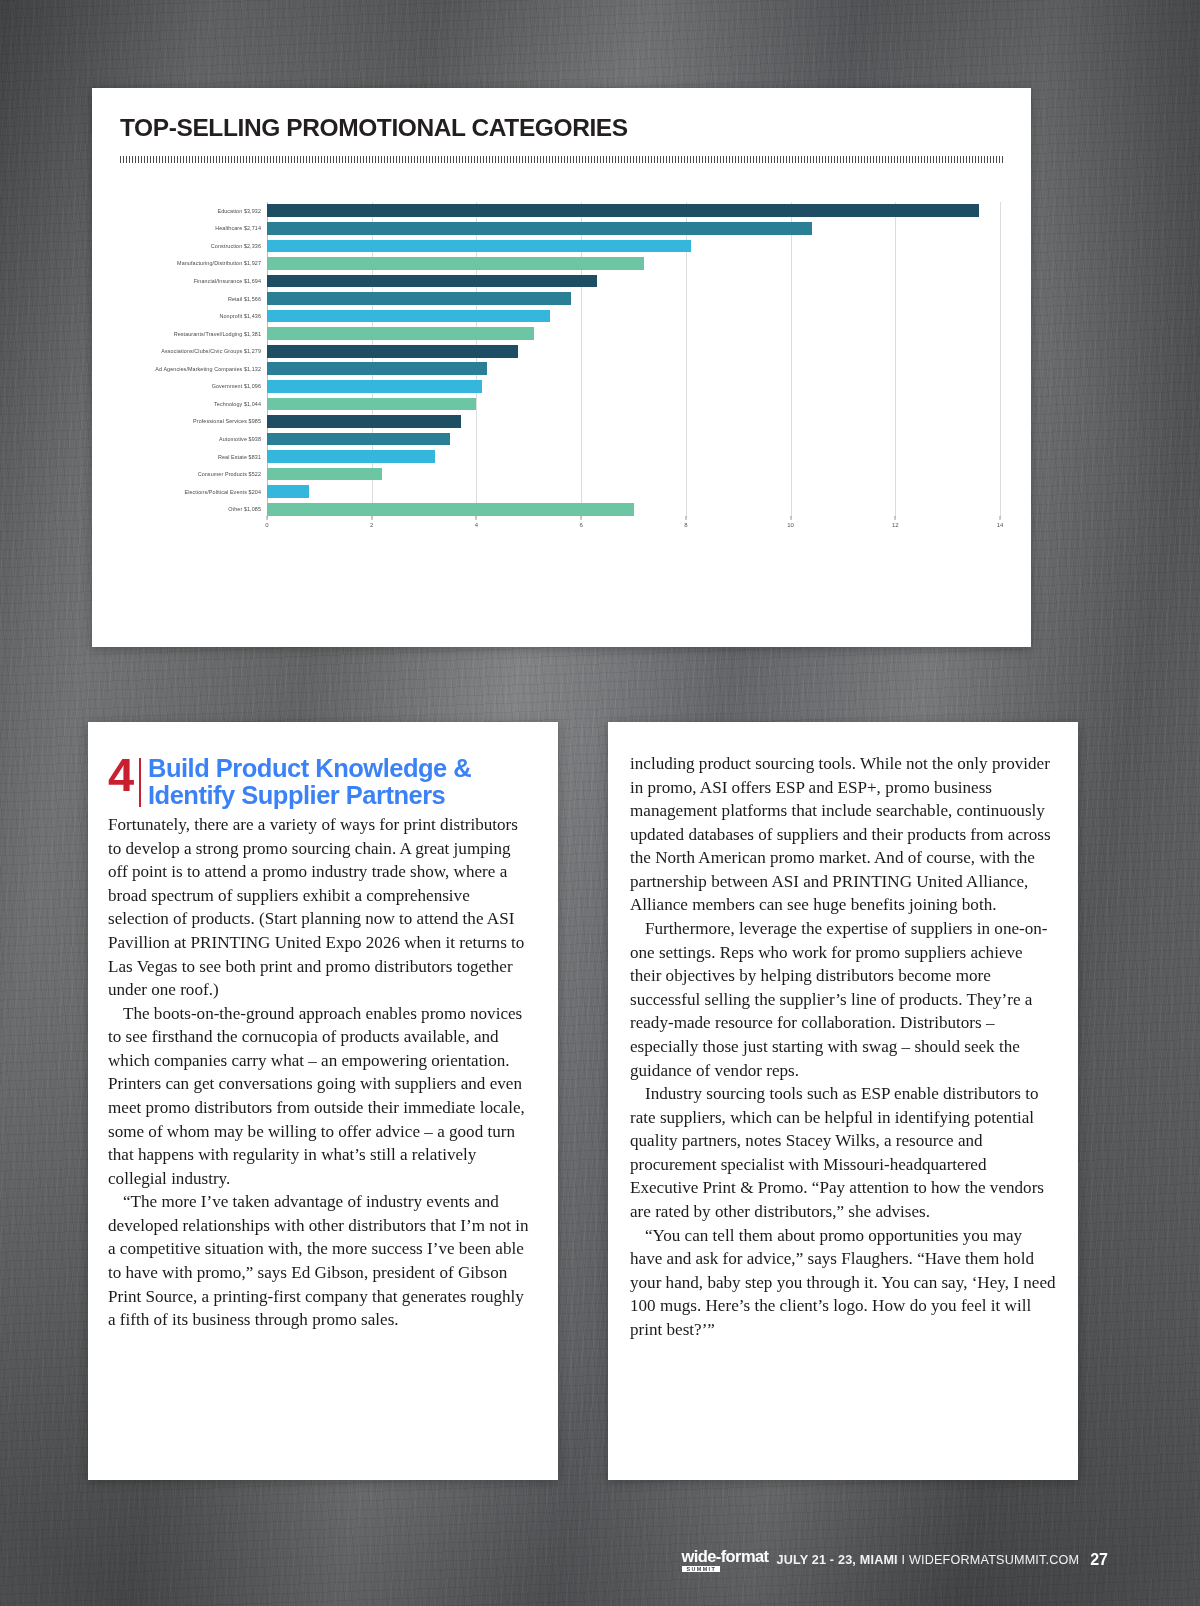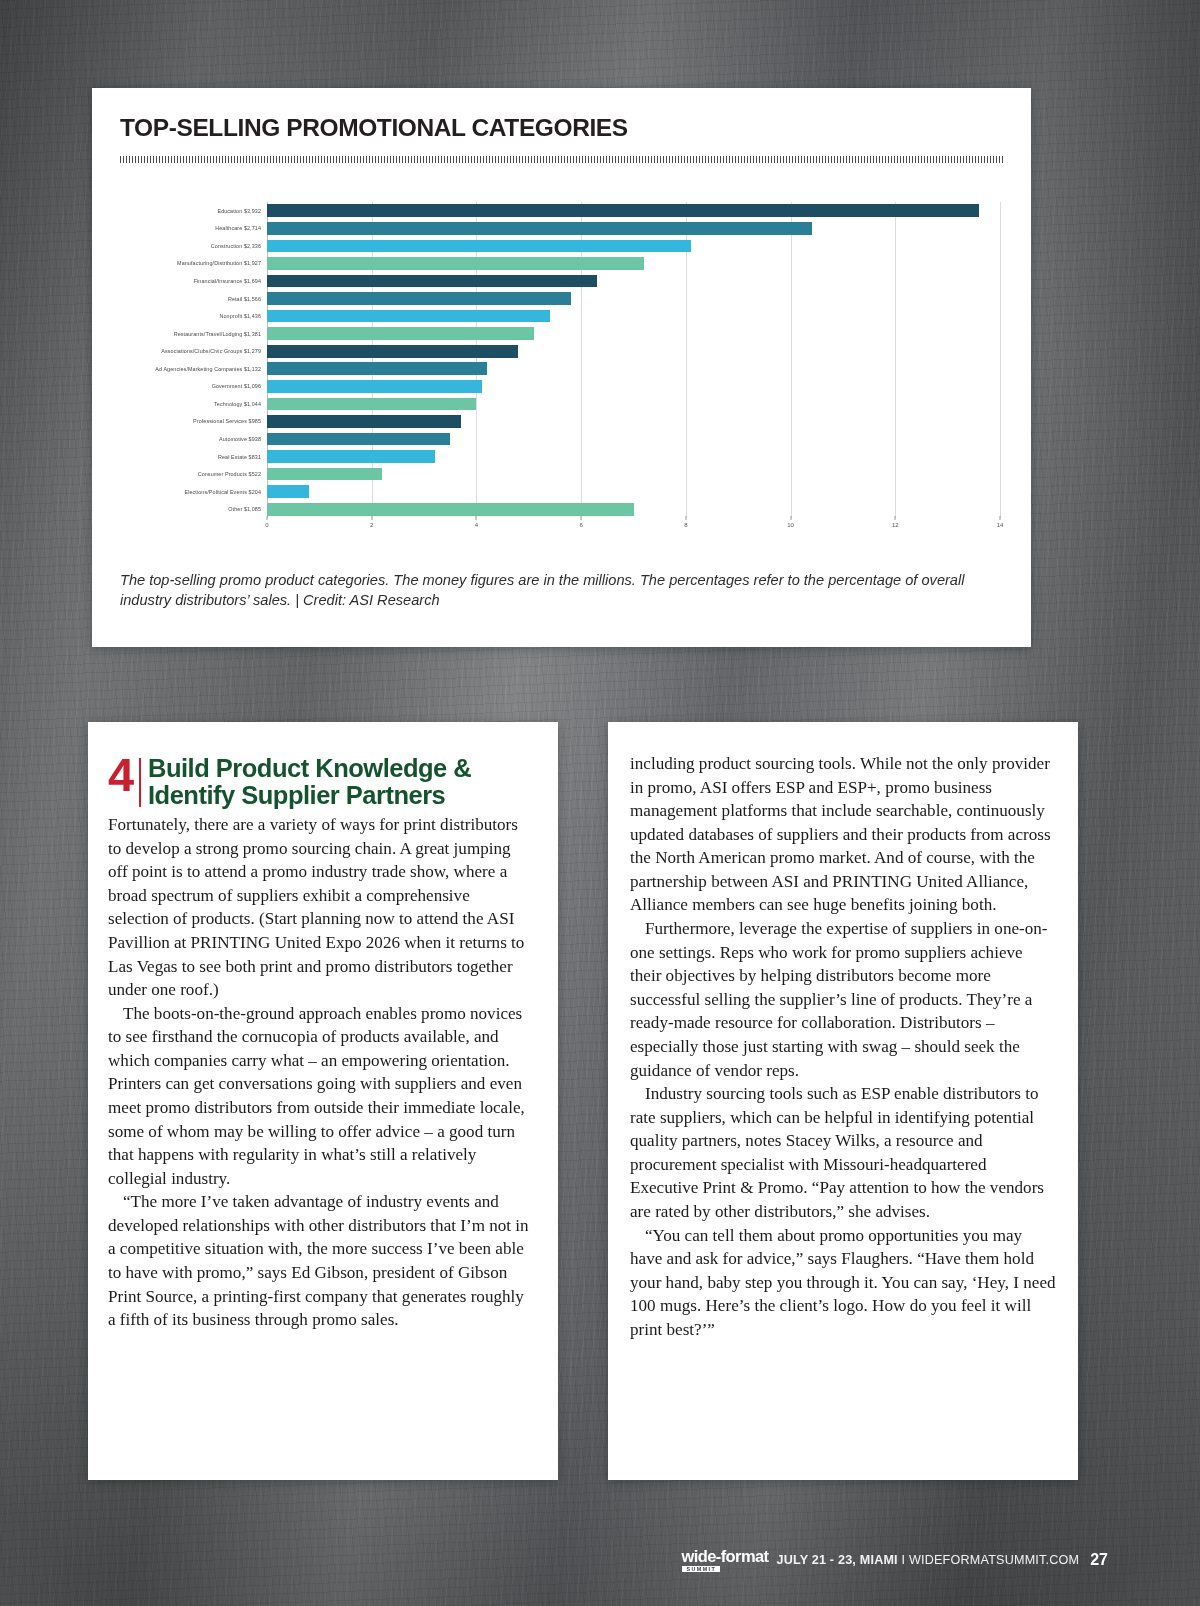--- a/index.html
+++ b/index.html
@@ -181,21 +181,21 @@
     width: 3px;
     align-self: stretch;
     background: #c8202e;
     margin: 4px 7px 2px 7px;
   }
   #headline-text {
     font-family: "Liberation Sans", sans-serif;
     font-weight: 700;
     font-size: 25.5px;
     line-height: 1.06;
-    color: #14532d;
+    color: #3b82f6;
     letter-spacing: -0.5px;
     padding-top: 1px;
   }
 
   .body-copy {
     font-family: "Liberation Serif", serif;
     font-size: 17.1px;
     line-height: 1.38;
     color: #1b1b1b;
     text-align: left;
@@ -369,21 +369,20 @@
           <div class="tick" style="left: 57.1429%;">8</div>
           <div class="tickmark" style="left: 71.4286%;"></div>
           <div class="tick" style="left: 71.4286%;">10</div>
           <div class="tickmark" style="left: 85.7143%;"></div>
           <div class="tick" style="left: 85.7143%;">12</div>
           <div class="tickmark" style="left: 100%;"></div>
           <div class="tick" style="left: 100%;">14</div>
         </div>
     </div>
 
-    <p id="chart-caption">The top-selling promo product categories. The money figures are in the millions. The percentages refer to the percentage of overall industry distributors’ sales. | Credit: ASI Research</p>
   </section>
 
   <section id="col-left">
     <div class="col-pad-left">
       <div id="headline-block">
         <span id="headline-number">4</span>
         <span id="headline-divider"></span>
         <span id="headline-text">Build Product Knowledge &amp; Identify Supplier Partners</span>
       </div>
       <div class="body-copy" id="left-body">

